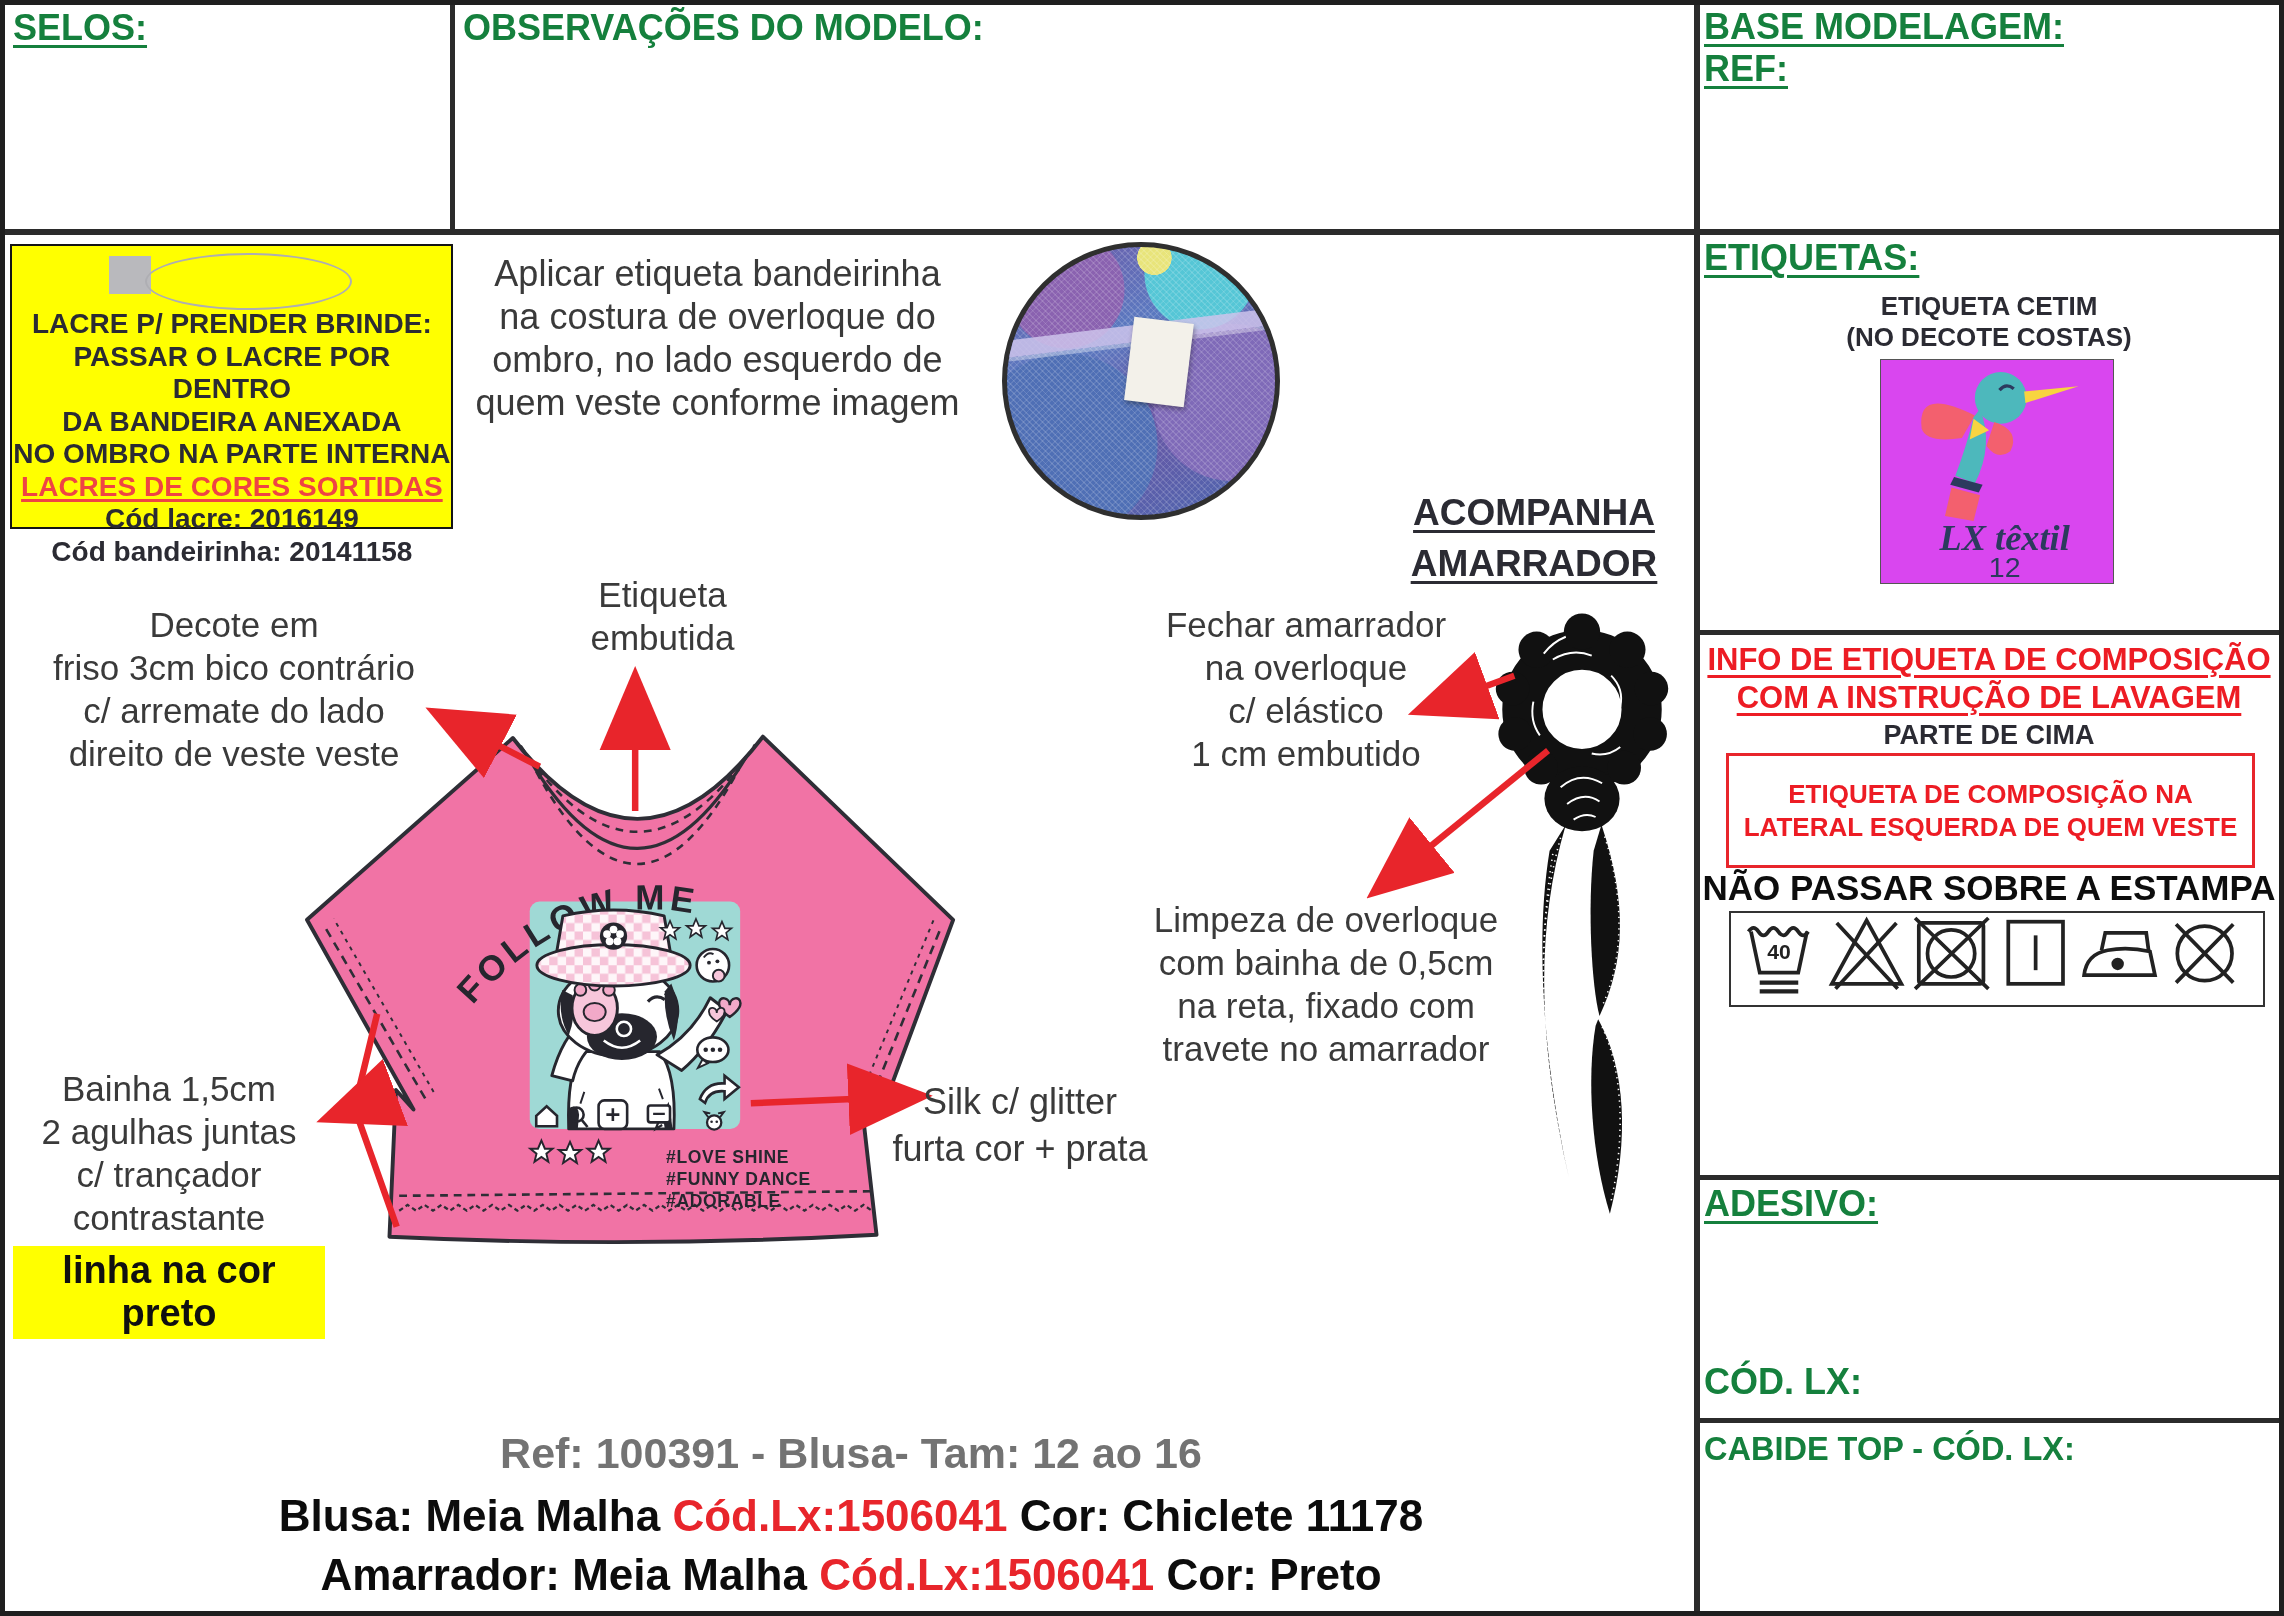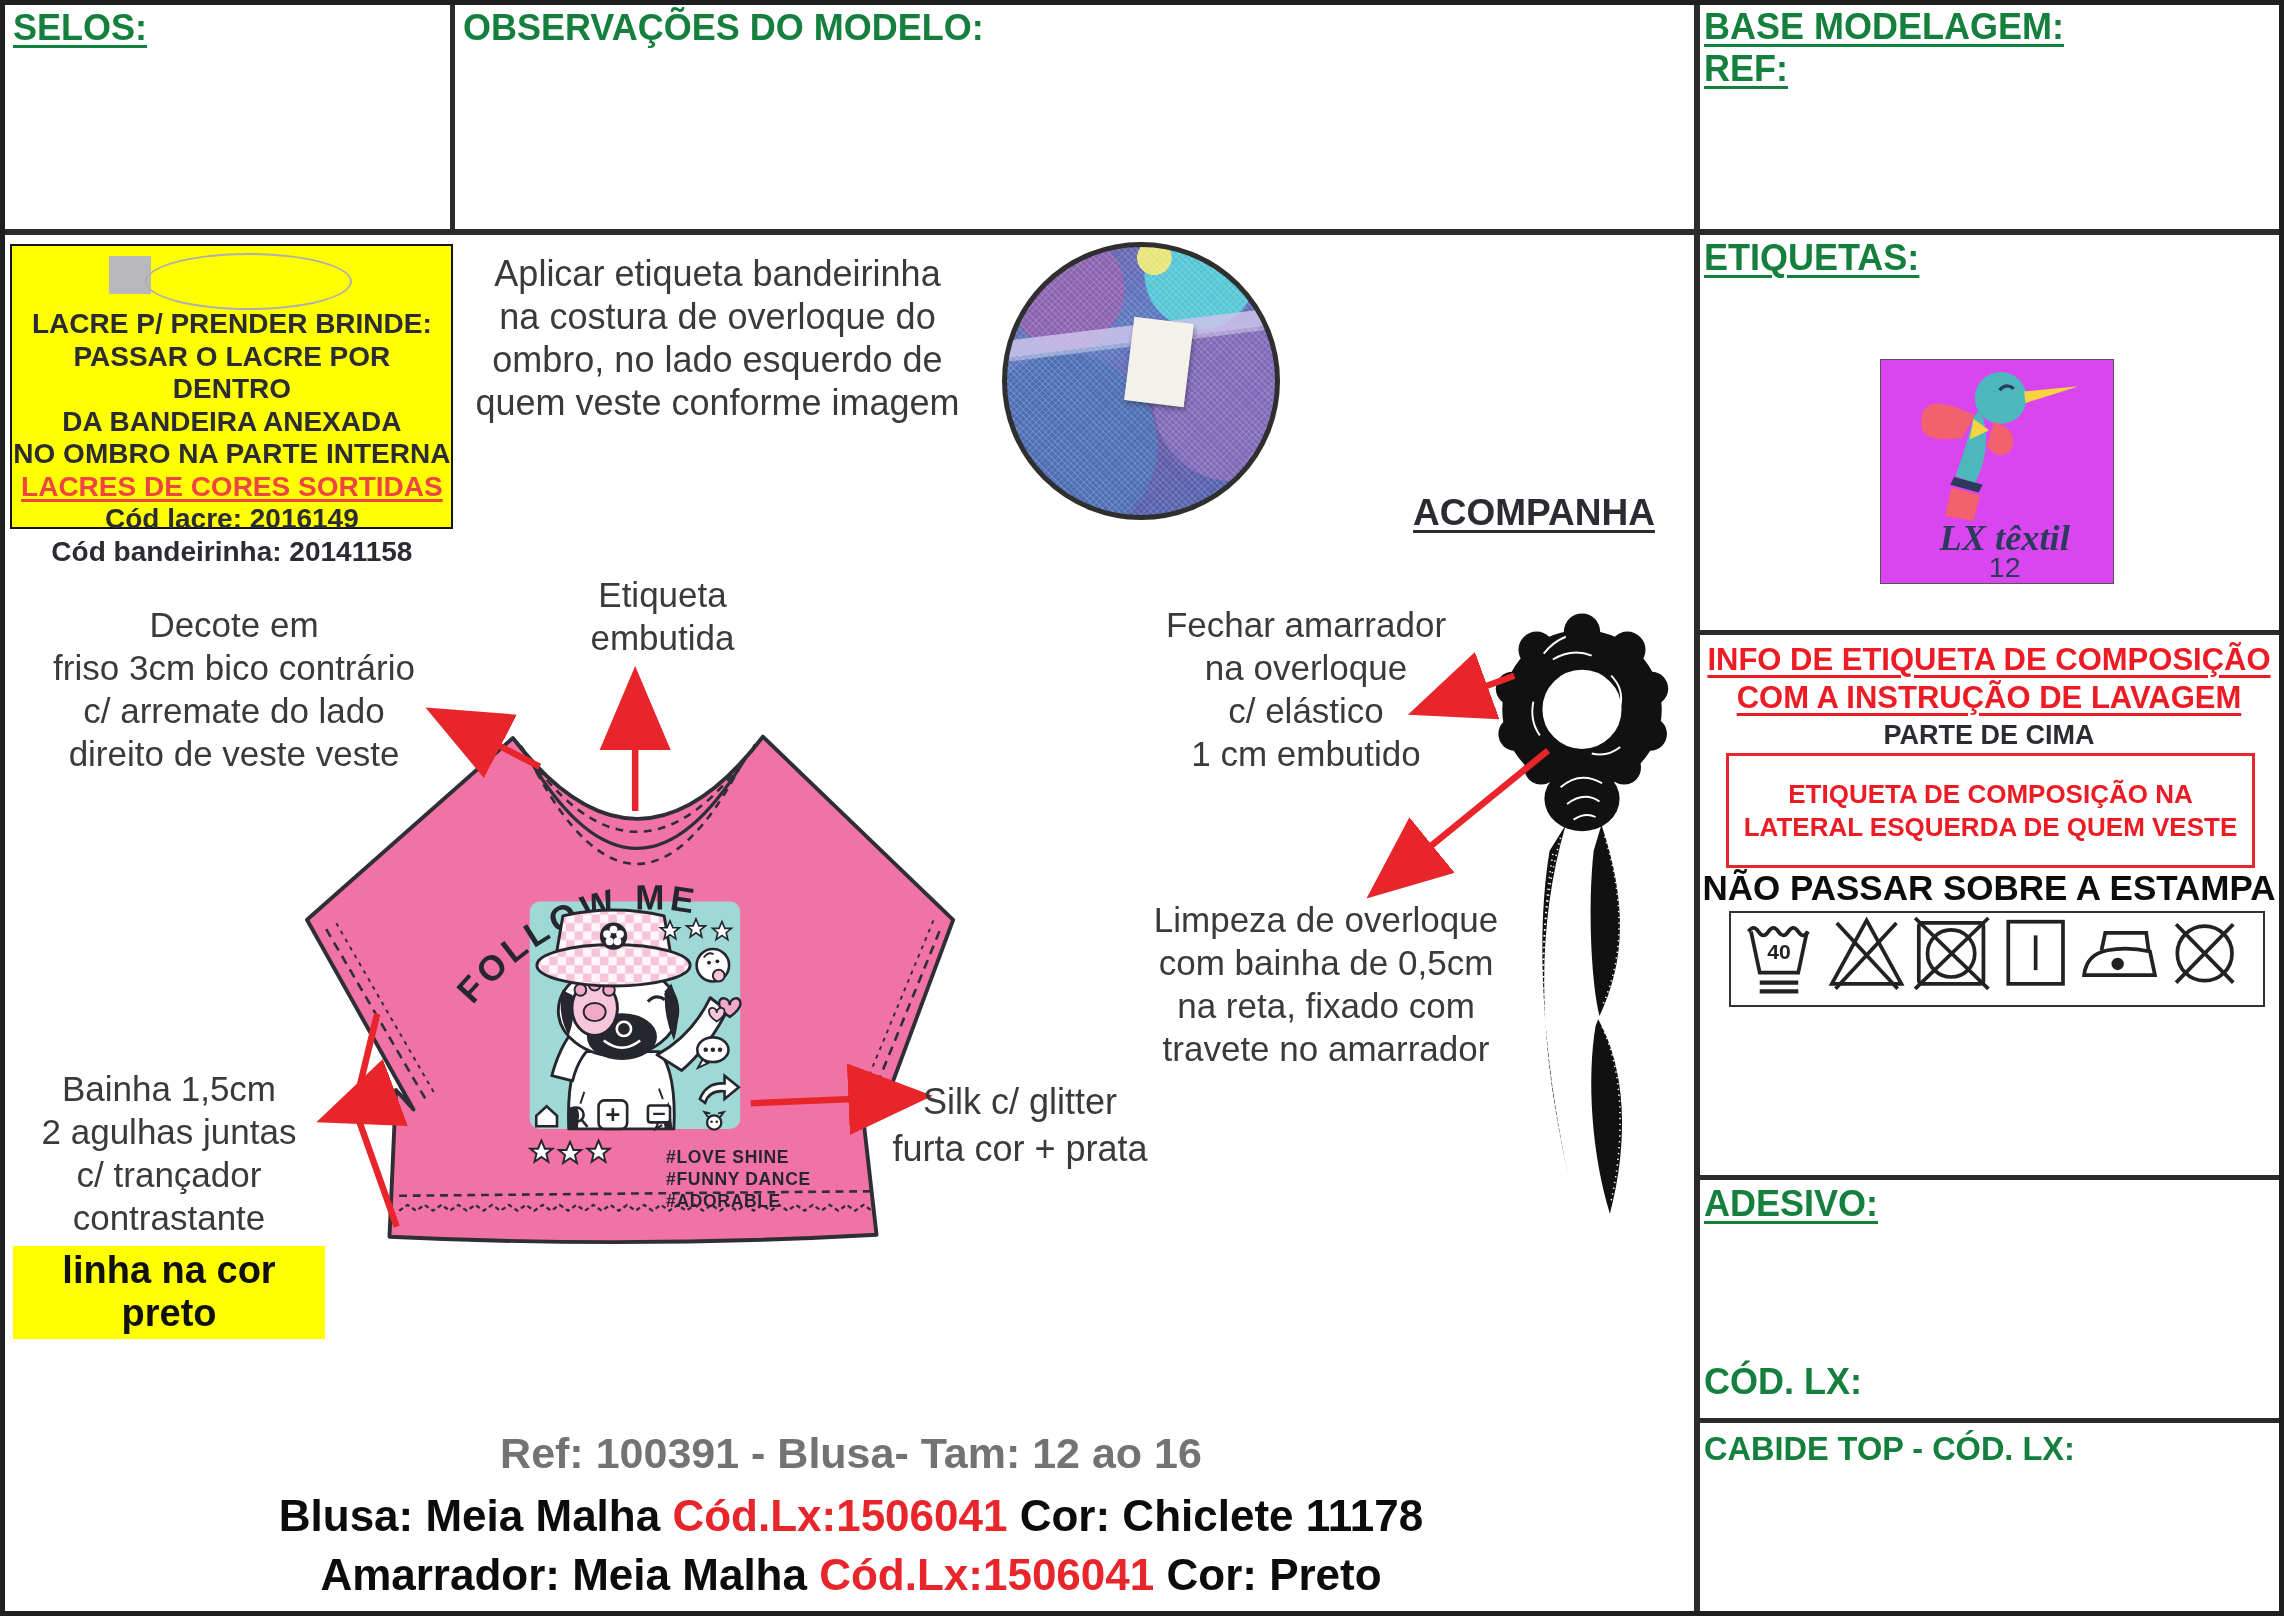--- a/index.html
+++ b/index.html
@@ -95,20 +95,21 @@
   </div>
 
   <div class="abs photo">
     <div class="mesh"></div>
     <div class="seam"></div>
     <div class="tag"></div>
   </div>
 
   <div class="abs annot annot-bold" style="left:1378px;top:487px;width:312px;font-size:37px;line-height:51px;">
     <div class="und">ACOMPANHA</div>
+    <div class="und">AMARRADOR</div>
   </div>
 
   <div class="abs annot" style="left:26px;top:603px;width:416px;">
     <div>Decote em</div>
     <div>friso 3cm bico contrário</div>
     <div>c/ arremate do lado</div>
     <div>direito de veste veste</div>
   </div>
 
   <div class="abs annot" style="left:539px;top:573px;width:247px;">
@@ -295,20 +296,24 @@
       <path d="M977,1248 L977,1045" marker-end="url(#ah)"></path>
       <path d="M580,1560 L545,1705 M610,1888 L545,1705 M545,1705 L505,1720" marker-end="url(#ah)"></path>
       <path d="M2330,1040 L2185,1093" marker-end="url(#ah)"></path>
       <path d="M2382,1155 L2118,1370" marker-end="url(#ah)"></path>
       <path d="M1155,1698 L1415,1687" marker-end="url(#ah)"></path>
     </g>
   </svg>
 
   <div class="abs hred und" style="left:1704px;top:238px;">ETIQUETAS:</div>
 
+  <div class="abs rc-center" style="top:291px;font-weight:bold;font-size:26px;line-height:31px;color:#2b2b33;">
+    <div>ETIQUETA CETIM</div>
+    <div>(NO DECOTE COSTAS)</div>
+  </div>
 
   <div class="abs labelbox">
     <svg width="216" height="223" viewBox="0 0 333 343">
       <g>
         <path d="M120,85 Q30,40 38,105 Q44,128 100,120 Z" fill="#f3606e"></path>
         <circle cx="160" cy="58" r="40" fill="#4db8bc"></circle>
         <path d="M128,75 Q150,130 120,190 L90,178 Q108,130 118,88 Z" fill="#4db8bc"></path>
         <polygon points="196,48 280,40 198,66" fill="#f8d440"></polygon>
         <path d="M158,46 q10,-12 22,-2" stroke="#2c3a5e" stroke-width="5" fill="none"></path>
         <polygon points="118,90 142,108 112,122" fill="#f8d440"></polygon>

